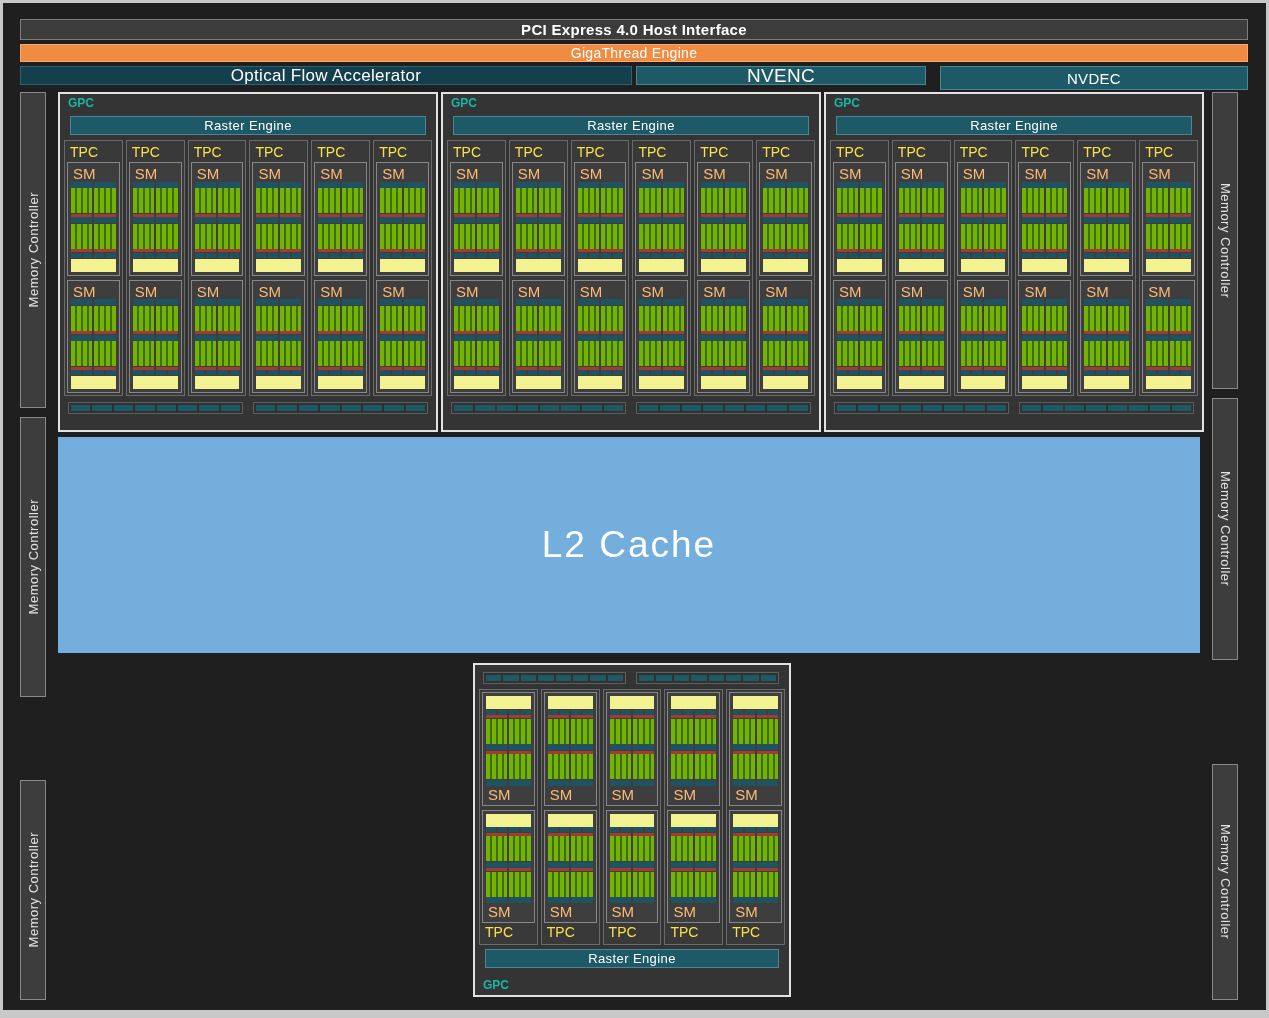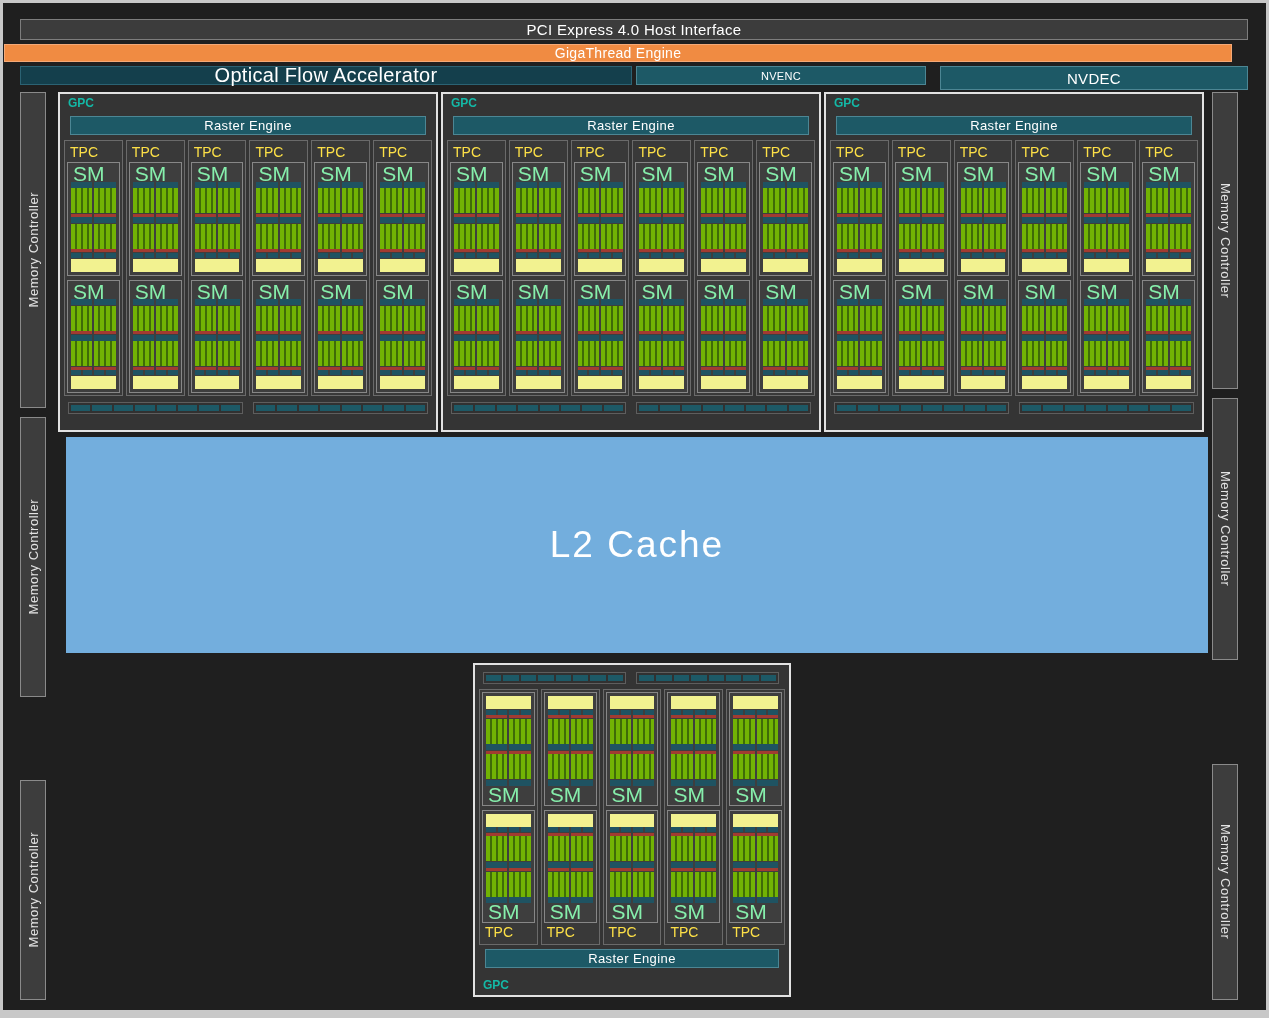--- a/index.html
+++ b/index.html
@@ -6,59 +6,59 @@
   body {
     width:1269px; height:1018px; position:relative; overflow:hidden;
     background:var(--background,#1F1F1F);
     font-family:"Liberation Sans","DejaVu Sans",sans-serif;
     -webkit-font-smoothing:antialiased;
   }
   .frame { position:absolute; inset:0; border:3px solid var(--frame,#C8C8C8); border-bottom-width:8px; box-sizing:border-box; pointer-events:none; z-index:50; }
 
   
   .bar { position:absolute; display:flex; align-items:center; justify-content:center; color:#fff; box-sizing:border-box; letter-spacing:.3px; }
-  .bar-pci   { left:20px; top:19px;  width:1228px; height:21px; background:var(--bar-gray,#3C3C3C); border:1px solid #7D7D7D; font-size:15px; }
-  .bar-giga  { left:4px; top:44px;  width:1228px; height:18px; background:var(--orange,#F08B42); border:1px solid #F4A977; font-size:14px; }
-  .bar-ofa   { left:20px; top:66px;  width:612px;  height:19px; background:var(--dark-teal,#143F4C); border:1px solid #2B6273; font-size:20px; }
-  .bar-nvenc { left:636px; top:66px; width:290px;  height:19px; background:var(--teal,#1D5966); border:1px solid #4C8694; font-size:11px; }
+  .bar-pci   { left:20px; top:19px;  width:1228px; height:21px; background:var(--bar-gray,#3C3C3C); border:1px solid #7D7D7D; font-size:15px;font-weight:bold; }
+  .bar-giga  { left:20px; top:44px;  width:1228px; height:18px; background:var(--orange,#F08B42); border:1px solid #F4A977; font-size:14px; }
+  .bar-ofa   { left:20px; top:66px;  width:612px;  height:19px; background:var(--dark-teal,#143F4C); border:1px solid #2B6273; font-size:17px; }
+  .bar-nvenc { left:636px; top:66px; width:290px;  height:19px; background:var(--teal,#1D5966); border:1px solid #4C8694; font-size:19px; }
   .bar-nvdec { left:940px; top:66px; width:308px;  height:24px; background:var(--teal,#1D5966); border:1px solid #4C8694; font-size:15px; }
 
   
   .gpc { position:absolute; top:92px; width:380px; height:340px; background:#343434; border:2px solid #E2E2E2; box-sizing:border-box; }
   .gpc-label { position:absolute; left:8px; top:2px; color:#14b8a6; font-size:12px;font-weight:bold; }
   .raster { position:absolute; left:10px; right:10px; top:22px; height:19px; background:var(--teal,#1D5966); border:1px solid #4C8694; color:#fff; font-size:13px; display:flex; align-items:center; justify-content:center; box-sizing:border-box; letter-spacing:.4px; }
   .tpc-row { position:absolute; left:4px; right:4px; top:46px; height:256px; display:flex; gap:3px; }
   .rop-row { position:absolute; left:8px; right:8px; top:308px; height:12px; display:flex; gap:10px; }
   .rop-strip { flex:1; border:1px solid #5E5E5E; background:#313131; display:flex; gap:2px; padding:2px; box-sizing:border-box; }
   .rop-strip > i { flex:1; background:var(--teal,#1D5966); }
 
   .tpc { flex:1; background:#393939; border:1px solid #6A6A6A; box-sizing:border-box; display:flex; flex-direction:column; padding:2px; min-width:0; }
   .tpc.flip { flex-direction:column-reverse; }
   .tpc-label { height:19px; line-height:19px; color:#fde047; font-size:14px; padding-left:3px; flex:none; }
   .sm-stack { flex:1; display:flex; flex-direction:column; gap:4px; min-height:0; }
 
   .sm { flex:1; background:#3E3E3E; border:1px solid #878787; box-sizing:border-box; display:flex; flex-direction:column; justify-content:space-between; padding:3px; overflow:hidden; min-height:0; }
   .sm.flip { flex-direction:column-reverse; }
-  .sm-label { height:15px; line-height:15px; color:#86efac; font-size:21px; padding-left:2px; flex:none; }
+  .sm-label { height:15px; line-height:15px; color:#fdba74; font-size:15px; padding-left:2px; flex:none; }
   .row { flex:none; display:flex; gap:2px; }
   .row > i { flex:1; display:block; }
   .r-teal2 { height:6px; }  .r-teal2 > i { background:var(--teal-seg,#1F5362); }
   .r-green { height:25px; } .r-green > i { background:repeating-linear-gradient(90deg, var(--green-bright,#72B304) 0 4px, var(--green-dark,#3F6B08) 4px 6px); }
   .r-red   { height:3px; }  .r-red > i   { background:var(--red,#A23B31); }
   .r-teal4 { height:5px; }  .r-teal4 > i { background:var(--teal-seg,#1F5362); }
   .r-yellow{ height:13px; background:var(--yellow,#F2F290); }
 
   .gpc.bottom { left:473px; top:663px; width:318px; height:334px; }
   .gpc.bottom .rop-row { top:7px; left:8px; right:10px; }
   .gpc.bottom .tpc-row { top:24px; }
   .gpc.bottom .raster  { top:auto; bottom:27px; }
   .gpc.bottom .gpc-label { top:auto; bottom:3px; }
 
   
-  .l2 { position:absolute; left:58px; top:437px; width:1142px; height:216px; background:var(--l2-blue,#73AEDD); display:flex; align-items:center; justify-content:center;margin-left:8px; }
+  .l2 { position:absolute; left:58px; top:437px; width:1142px; height:216px; background:var(--l2-blue,#73AEDD); display:flex; align-items:center; justify-content:center; }
   .l2 span { color:#fff; font-size:37px; font-weight:400; letter-spacing:2px; }
 
   
   .mc { position:absolute; width:26px; background:#3D3D3D; border:1px solid #8A8A8A; box-sizing:border-box; display:flex; align-items:center; justify-content:center; }
   .mc span { color:#E3E3E3; font-size:13px; white-space:nowrap; letter-spacing:.5px; }
   .mc.left span  { writing-mode:vertical-rl; transform:rotate(180deg); }
   .mc.right span { writing-mode:vertical-rl; }
   #mc-l1 { left:20px; top:92px;  height:316px; }
   #mc-l2 { left:20px; top:417px; height:280px; }
   #mc-l3 { left:20px; top:780px; height:220px; }

